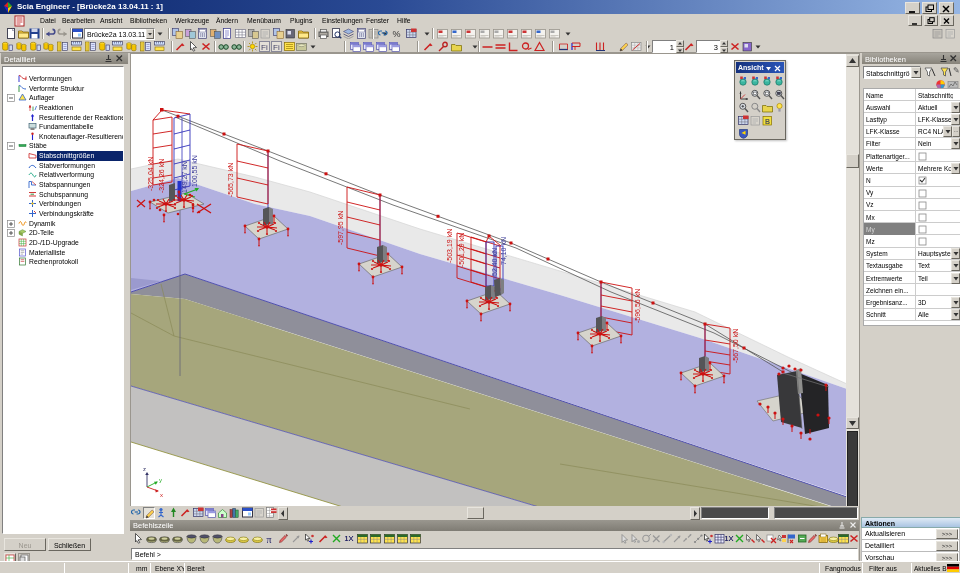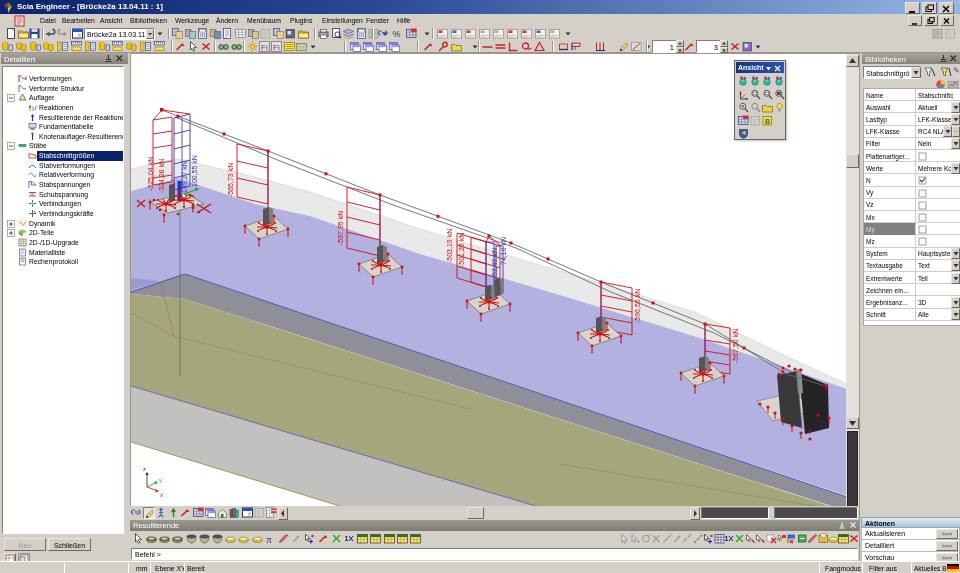--- a/index.html
+++ b/index.html
@@ -1257,21 +1257,21 @@
 <div class="abs btn3" style="left:337px;top:1px;width:17px;height:12px;"></div>
 <div class="abs btn3" style="left:560px;top:0.5px;width:10px;height:13px;">
       <svg width="8" height="11" style="">
         <path d="M3 2l3 3.5L3 9z" fill="#333"></path>
       </svg>
     </div>
 <div class="abs sunk" style="left:571px;top:1px;width:68px;height:12px;background:#4a4a4a;"></div>
 <div class="abs sunk" style="left:644px;top:1px;width:84px;height:12px;background:#4a4a4a;"></div>
 </div>
 <div class="abs cap" style="left:130px;top:520px;width:730px;height:11px;background:linear-gradient(#9a978f,#7f7c74);">
-    <span style="position:absolute;left:3px;top:1px;">Resultierende</span>
+    <span style="position:absolute;left:3px;top:1px;">Befehlszeile</span>
 <svg width="8" height="8" style="position:absolute;right:14px;top:1px;">
       <path d="M4 1v4M2 5h4M1.5 7h5" stroke="#eee" stroke-width="1"></path>
     </svg>
 <svg width="8" height="8" style="position:absolute;right:3px;top:1px;">
       <path d="M1.5 1.5l5 5M6.5 1.5l-5 5" stroke="#eee" stroke-width="1.1"></path>
     </svg>
 </div>
 <div class="abs" style="left:130px;top:531px;width:730px;height:17px;background:#d4d0c8;">
 <div style="position:absolute;left:3px;top:2px;width:12px;height:12px;">
       <svg width="11" height="11" style="">

